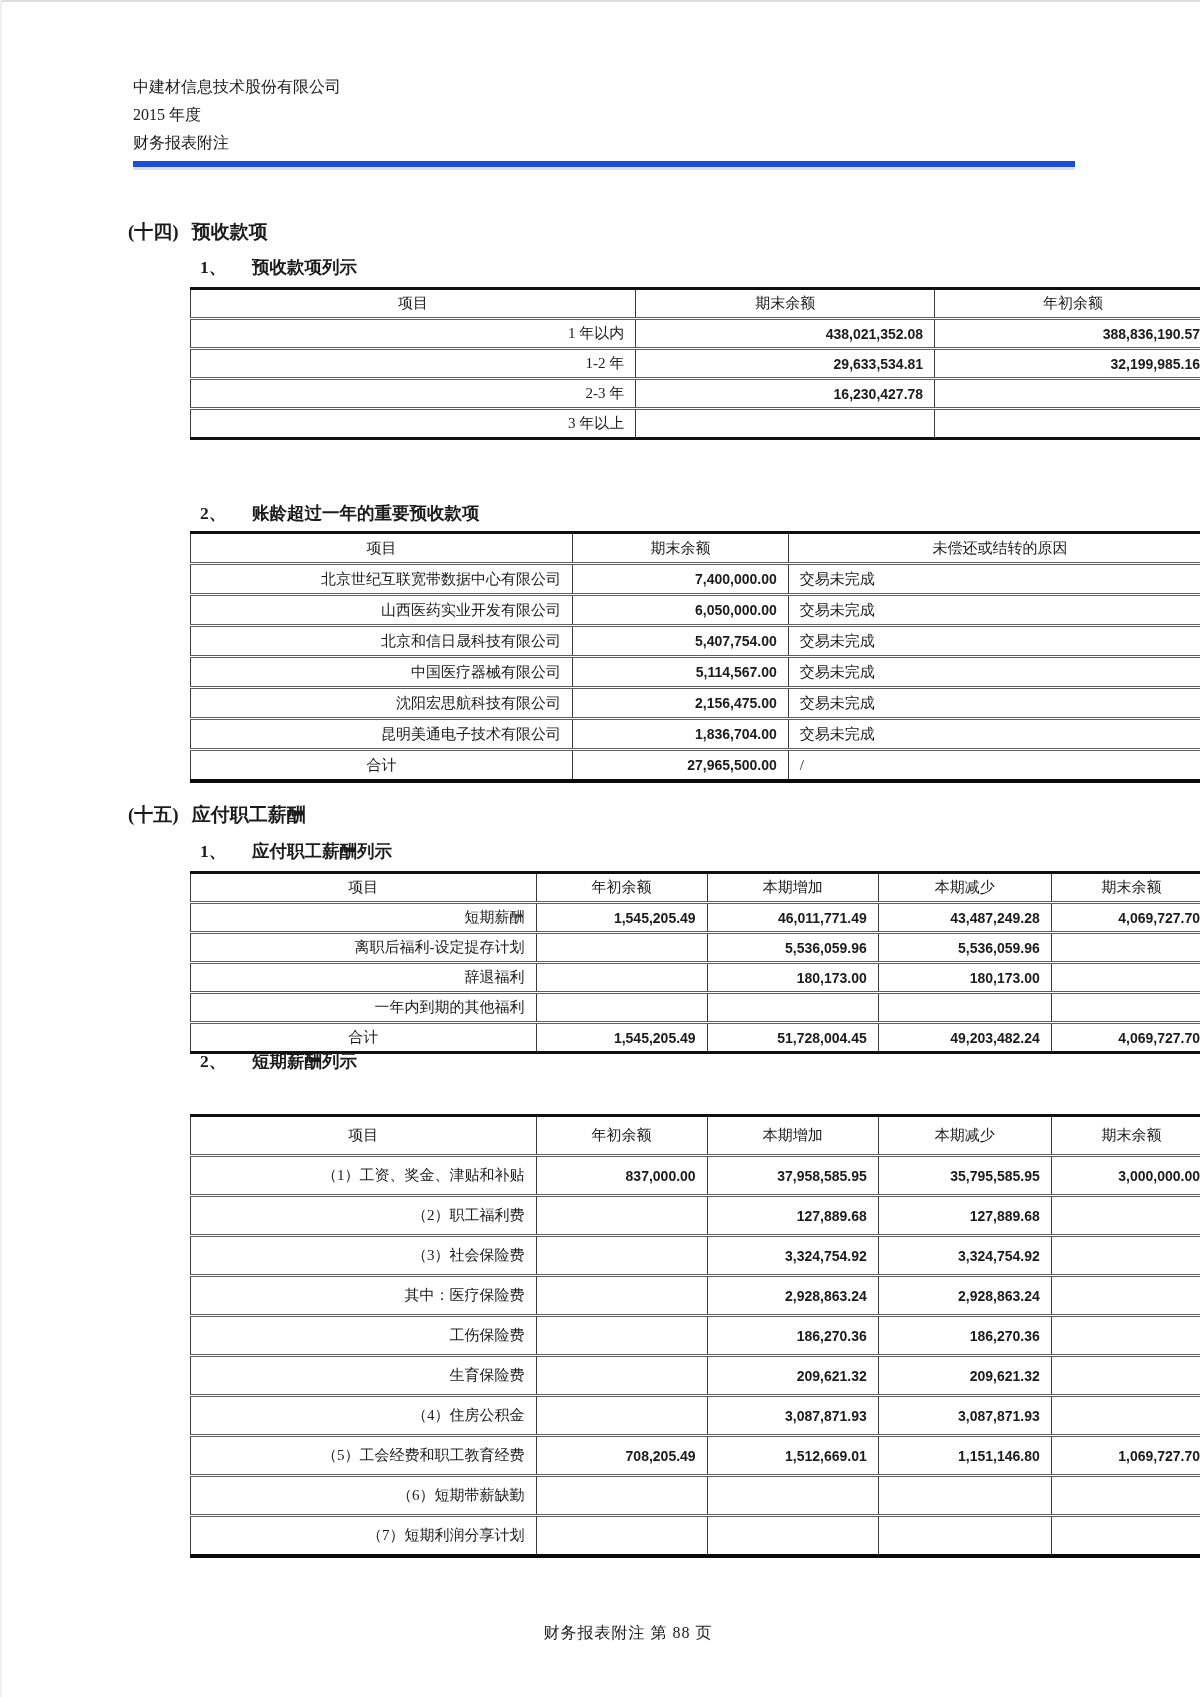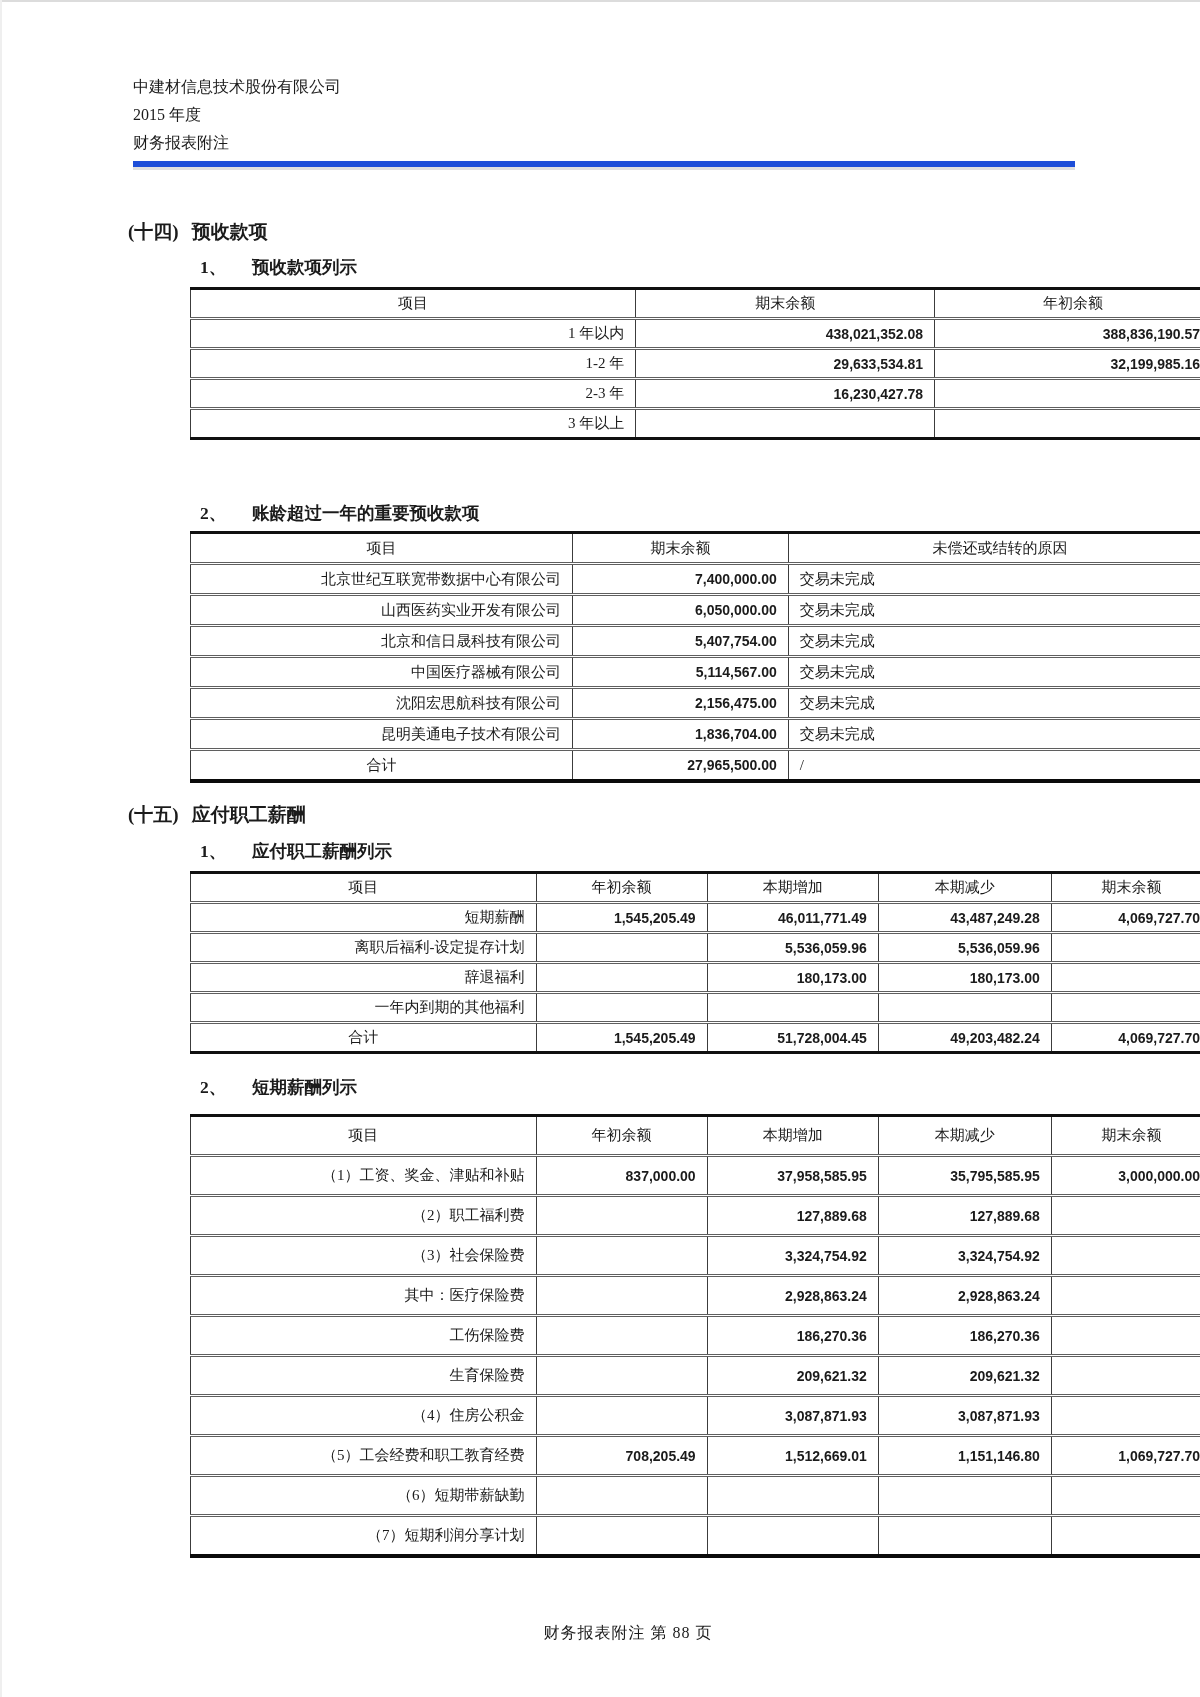--- a/index.html
+++ b/index.html
@@ -32,21 +32,21 @@
   .sec15{top:802px;}
 
   .sub-title{
     position:absolute;left:200px;
     font-size:17.5px;font-weight:bold;white-space:nowrap;
   }
   .sub-title .sub-num{display:inline-block;width:52px;}
   .sub14-1{top:255px;}
   .sub14-2{top:501px;}
   .sub15-1{top:839px;}
-  .sub15-2{top:1075px;}
+  .sub15-2{top:1049px;}
 
   .tbl-wrap{position:absolute;left:190px;width:1022px;}
   .tw1{top:287px;}
   .tw2{top:531px;}
   .tw3{top:871px;}
   .tw4{top:1114px;}
 
   table.fintable{
     width:100%;border-collapse:collapse;table-layout:fixed;
     border-top:3px solid #101010;

